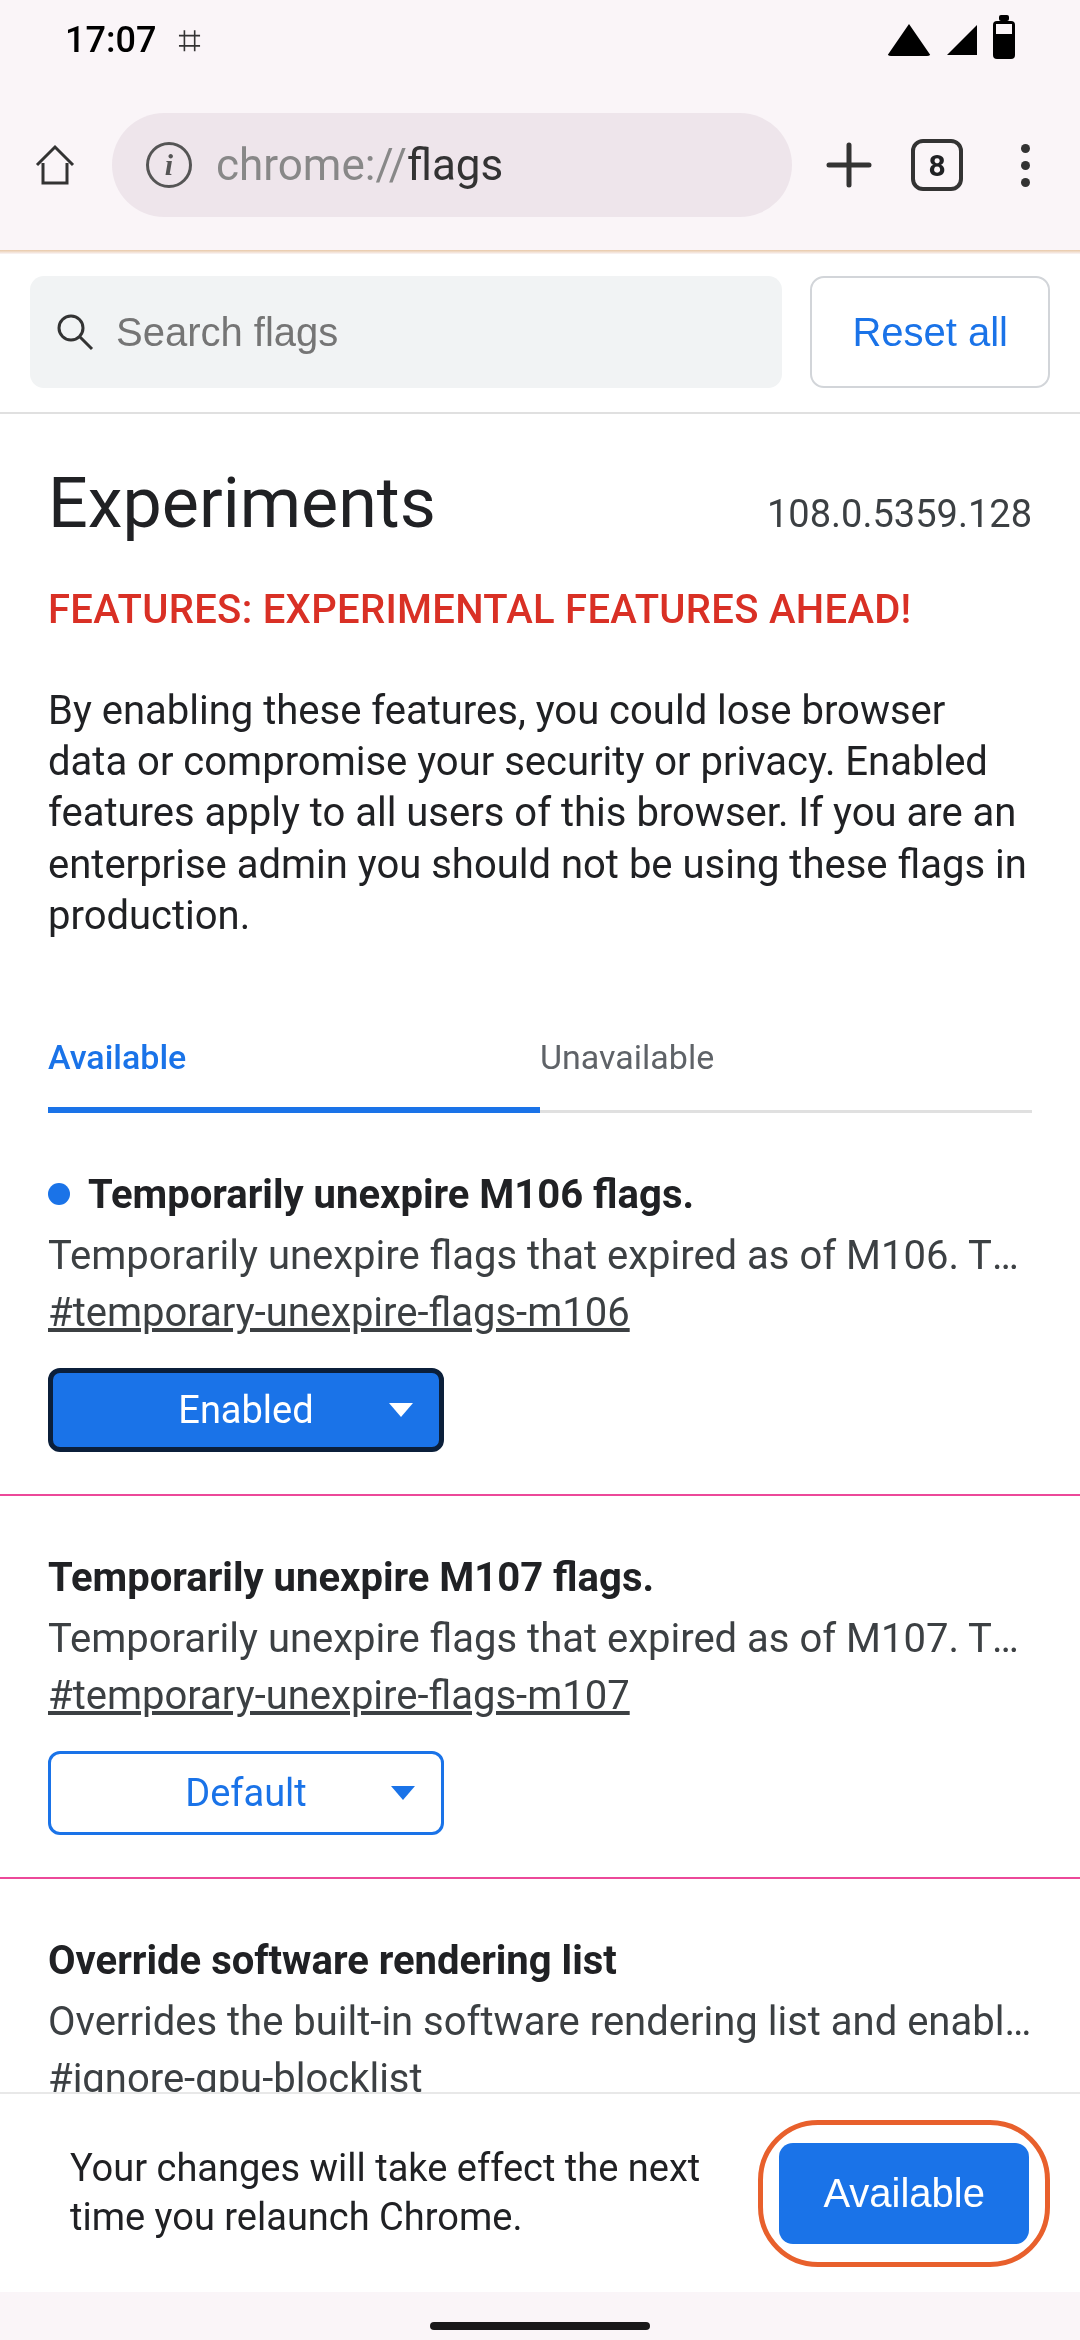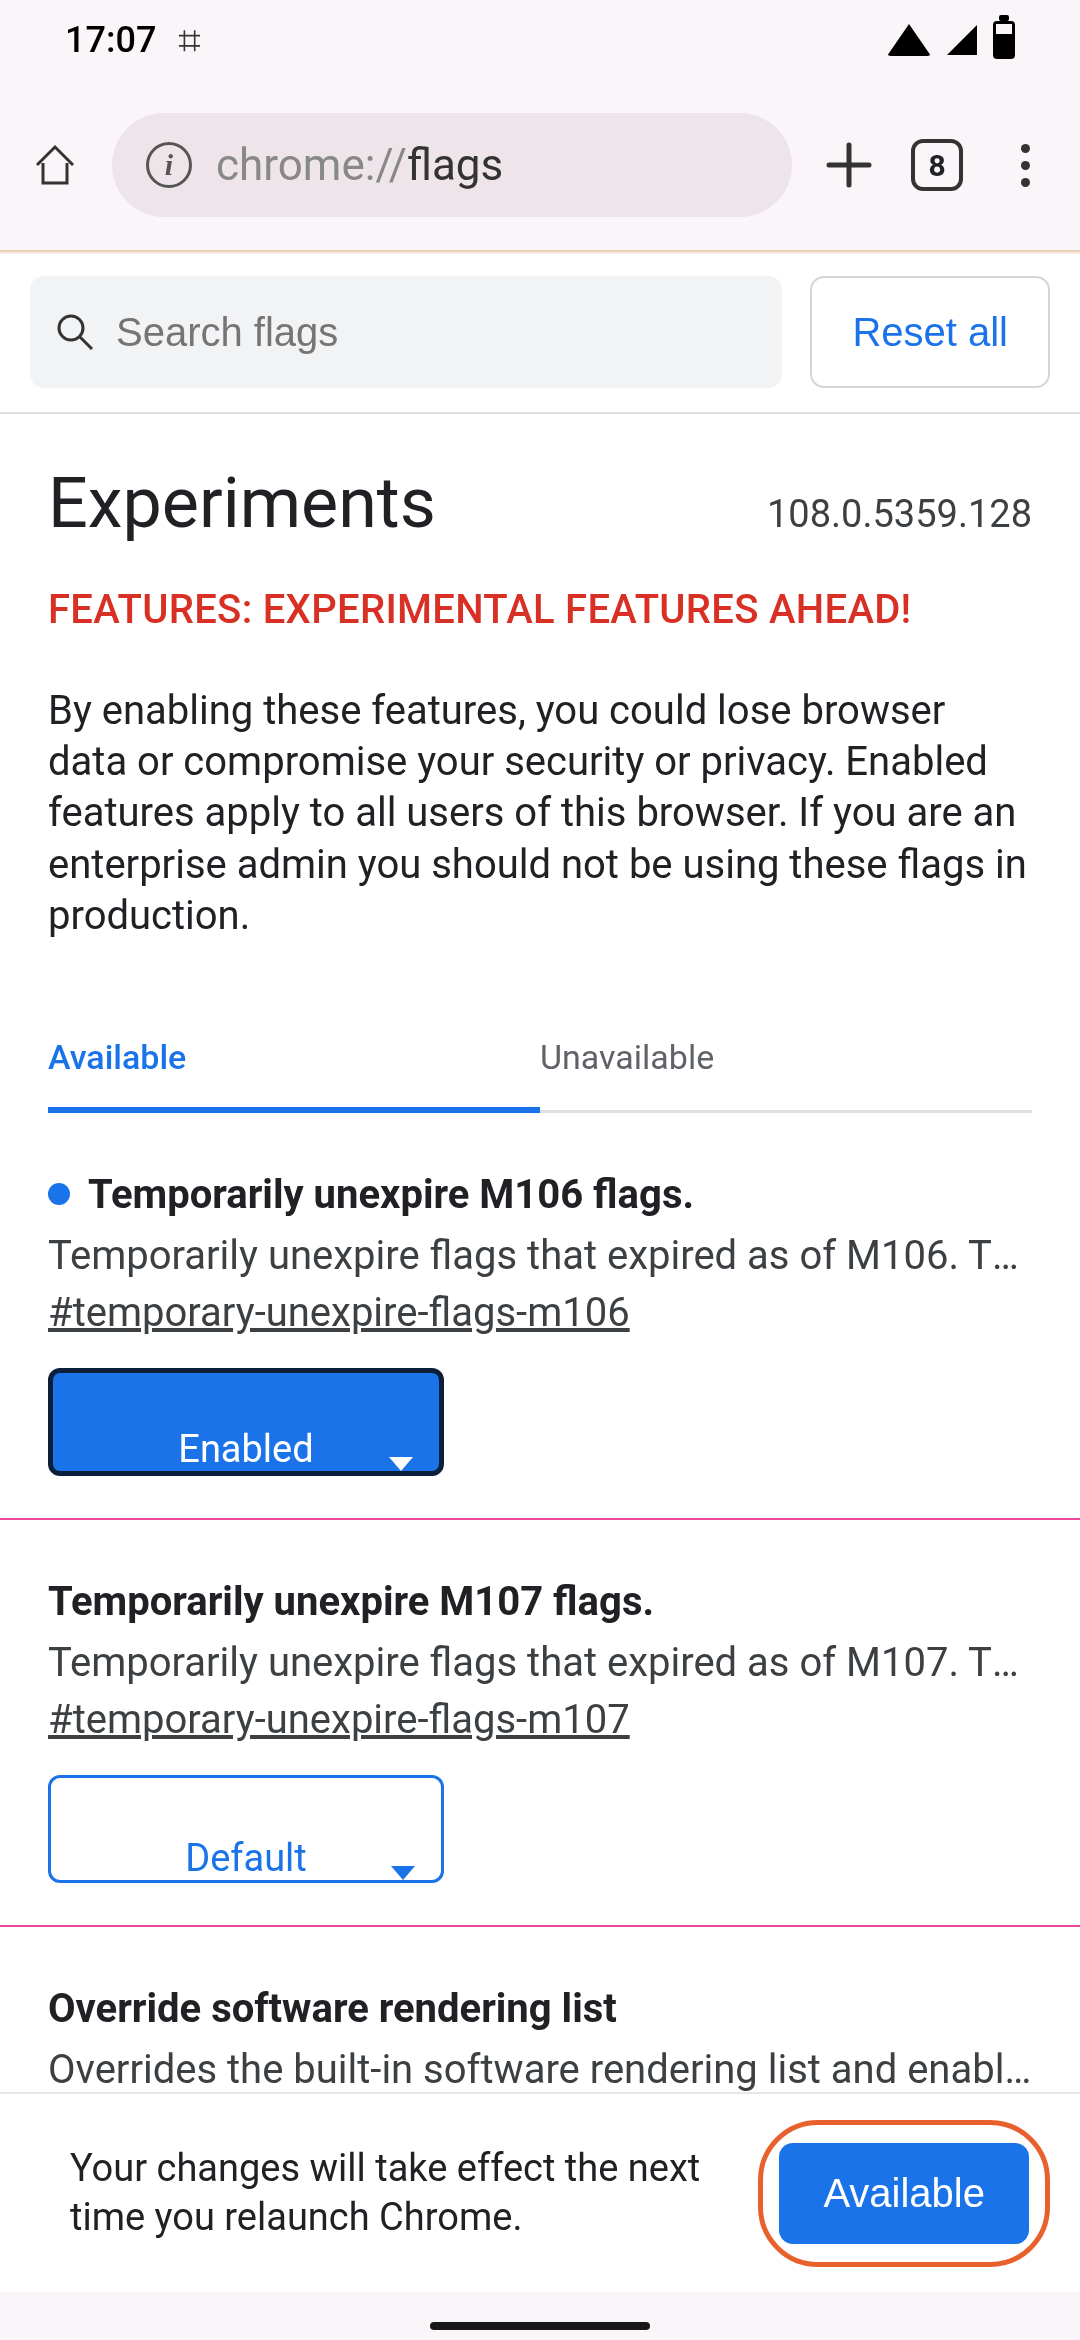--- a/index.html
+++ b/index.html
@@ -99,23 +99,23 @@
   padding: 58px 48px 42px 48px;
   border-bottom: 2px solid #ec4899;
 }
 .flag-title-row { display:flex; align-items:center; gap: 12px; }
 .blue-dot { width:22px; height:22px; background:#1a73e8; border-radius:50%; margin-right: 6px; display:inline-block;}
 .flag-title { font-size:40px; font-weight:700; }
 .flag-desc { font-size:40px; color:#3c4043; margin-top: 14px; white-space:nowrap; overflow:hidden; text-overflow:ellipsis;}
 .flag-anchor { font-size:40px; color:#3c4043; text-decoration:underline; margin-top:10px; display:inline-block;}
 .flag-select {
   margin-top: 32px;
-  width: 396px; height: 108px;
+  width: 396px; height: 84px;
   border-radius:12px;
-  display:flex; align-items:flex-end; justify-content:center;
+  display:flex; align-items:center; justify-content:center;
   font-size:38px; position:relative;
 }
 .select-enabled { background:#1a73e8; color:#fff; border:5px solid #0b1f3a; }
 .select-default { background:#fff; color:#1a73e8; border:3px solid #1a73e8; }
 .chevron {
   position:absolute; right:26px; width:0; height:0;
   border-left:12px solid transparent; border-right:12px solid transparent;
 }
 .chev-white { border-top:14px solid #fff; }
 .chev-blue { border-top:14px solid #1a73e8; }

